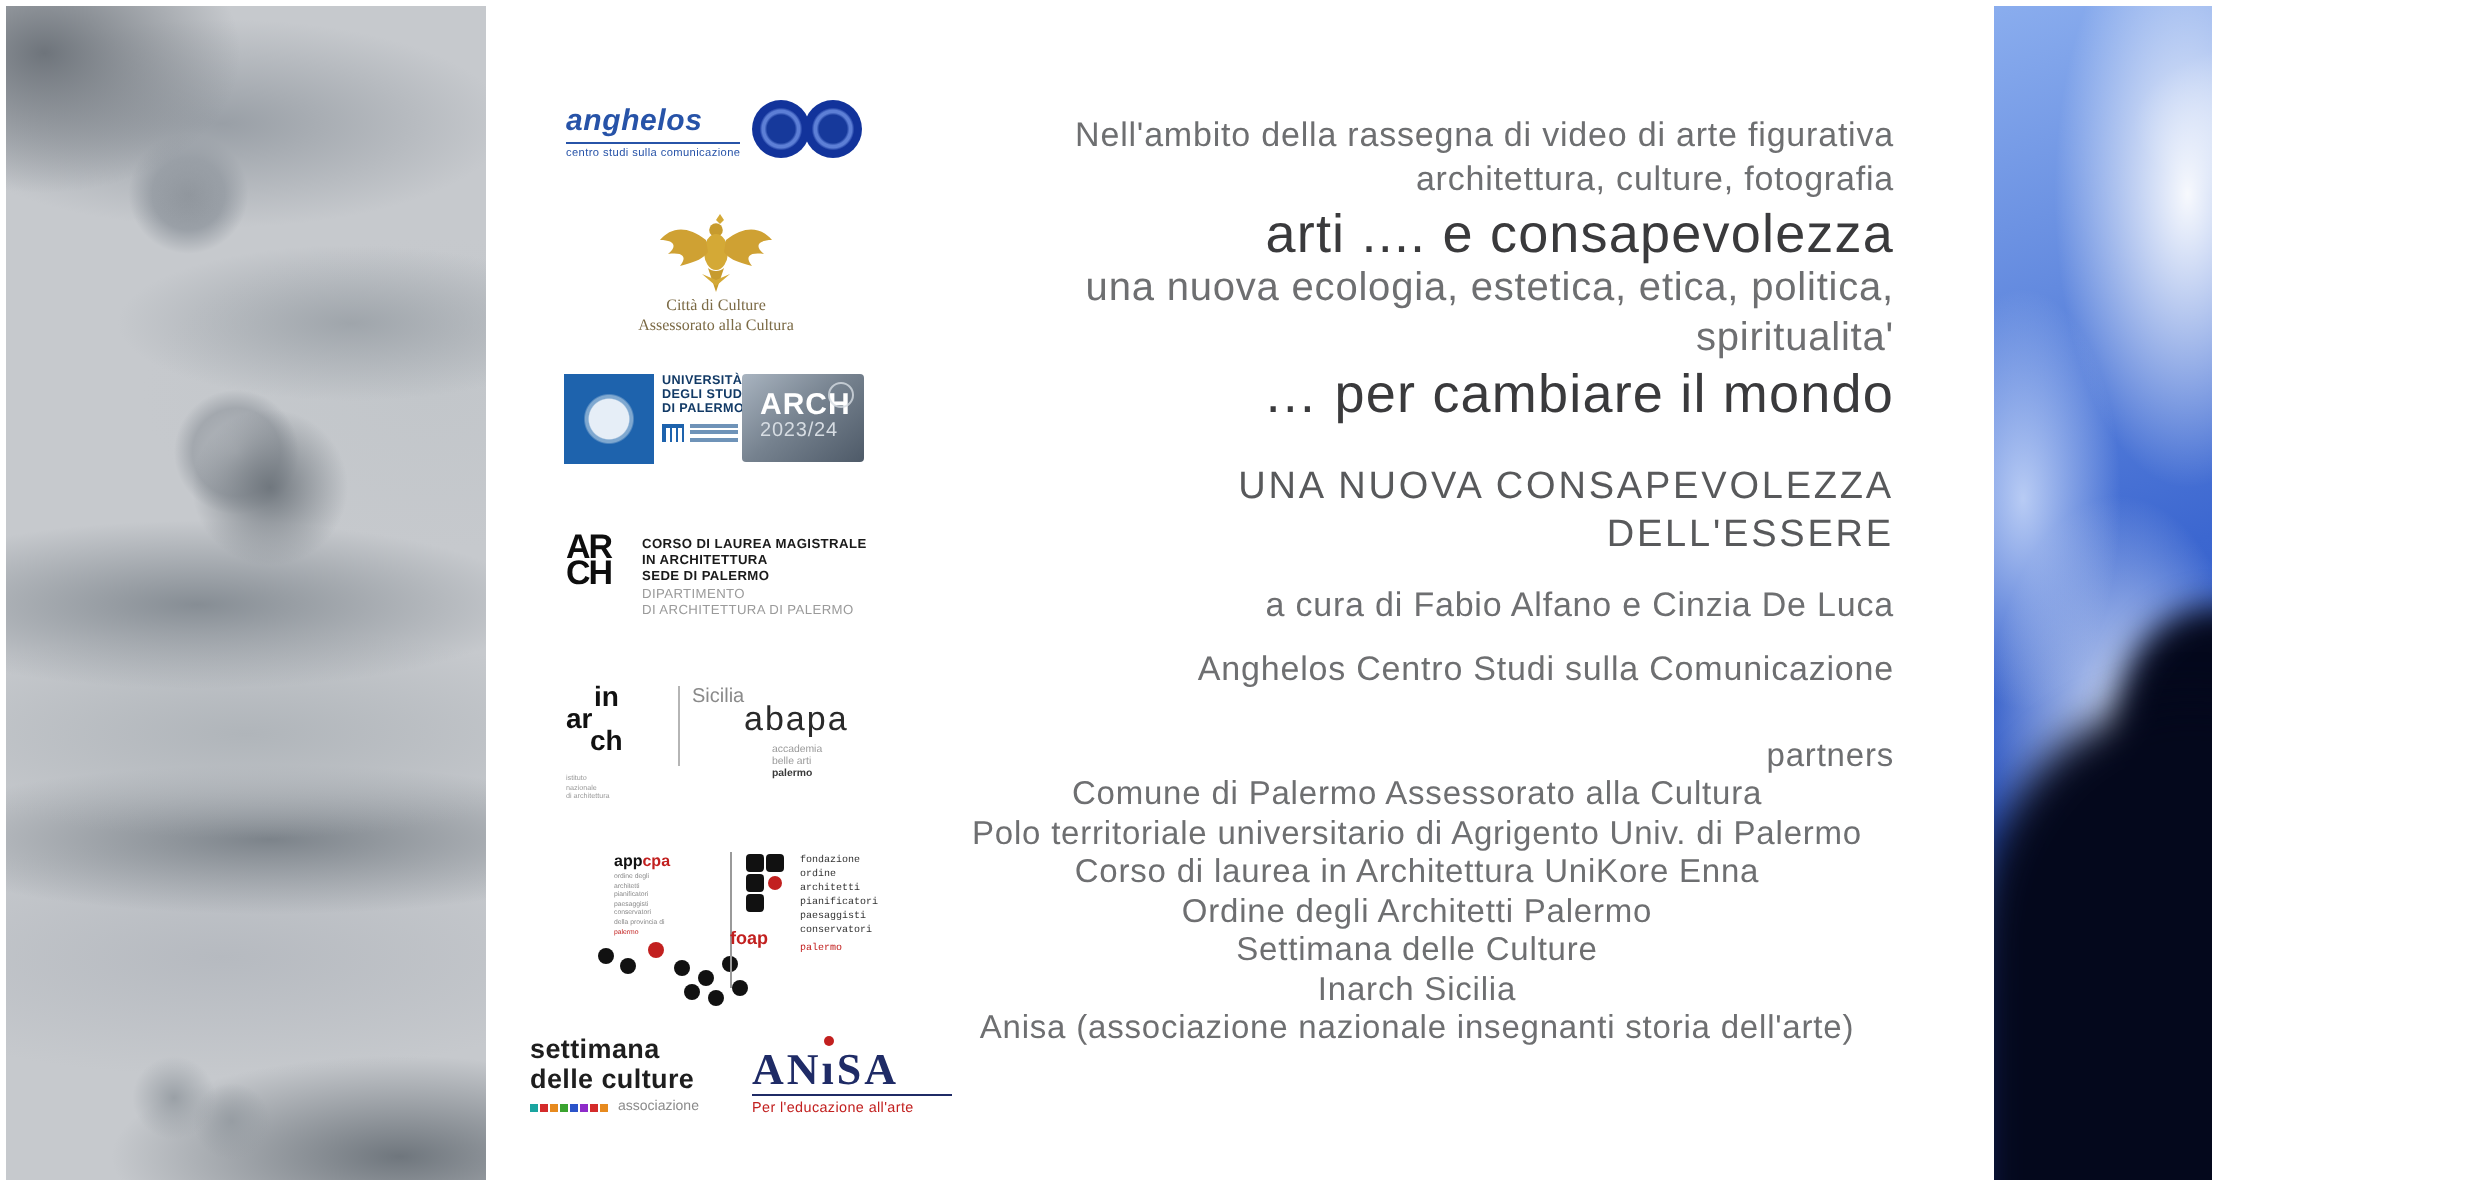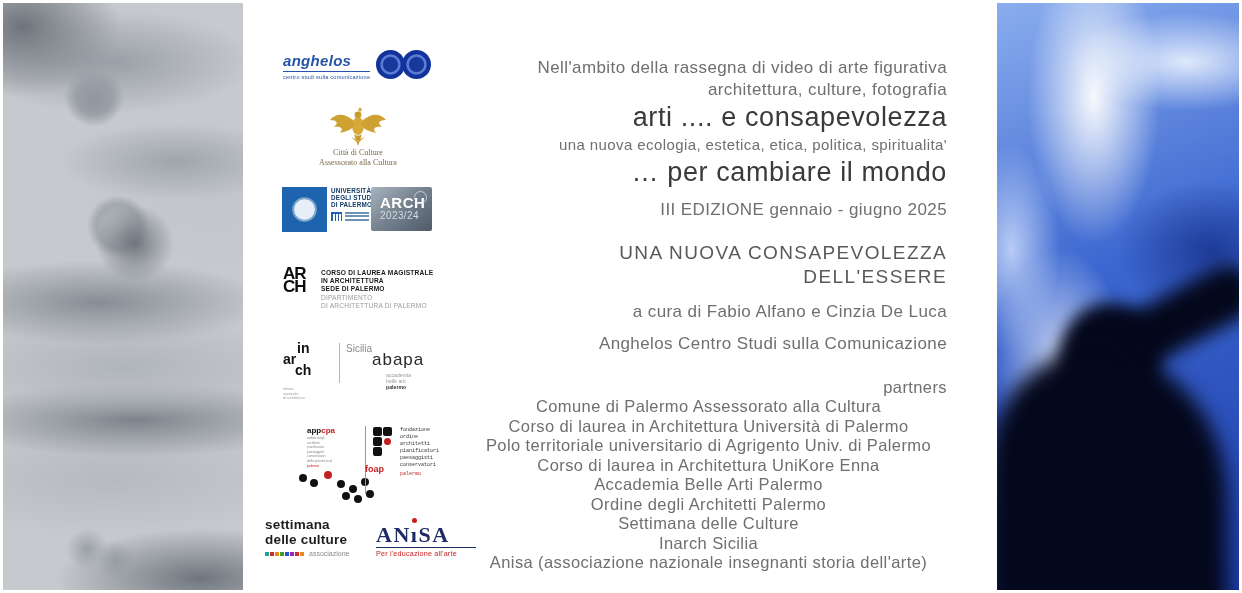--- a/index.html
+++ b/index.html
@@ -1,16 +1,16 @@
 <!DOCTYPE html>
 <html><head>
 <meta charset="utf-8">
 <style>
   html,body{margin:0;padding:0;background:#fff;}
-  #canvas{position:relative;width:1242px;height:593px;background:#fff;overflow:hidden;
+  #canvas{position:relative;width:1106px;height:593px;background:#fff;overflow:hidden;
           font-family:"Liberation Sans",sans-serif;}
 
   
   .photo{position:absolute;top:3px;height:587px;overflow:hidden;}
   #photo-left{left:3px;width:240px;background:
     radial-gradient(ellipse 140px 100px at 8% 4%, #6e747b 0%, rgba(110,116,123,0) 70%),
     radial-gradient(ellipse 220px 80px at 45% 10%, #999fa6 0%, rgba(153,159,166,0) 65%),
     radial-gradient(circle 40px at 38% 16%, #8d939a 0%, #9aa0a7 45%, rgba(154,160,167,0) 75%),
     radial-gradient(ellipse 180px 60px at 72% 27%, #9fa5ab 0%, rgba(159,165,171,0) 65%),
     radial-gradient(circle 52px at 55% 41%, #70777e 0%, rgba(112,119,126,0) 75%),
@@ -134,21 +134,21 @@
   .anisa-word{font-family:"Liberation Serif",serif;font-weight:bold;font-size:22px;color:#1f2b66;letter-spacing:1.5px;line-height:1;}
   .anisa-i{position:relative;}
   .anisa-dot{position:absolute;left:1px;top:-4px;width:5px;height:5px;border-radius:50%;background:#c2201f;}
   .anisa-rule{height:1px;background:#1f2b66;margin-top:1px;}
   .anisa-sub{font-size:7.2px;color:#c2201f;margin-top:1px;letter-spacing:.2px;}
 
   
   #main-text{position:absolute;left:470px;top:57px;width:477px;text-align:right;color:#6e6f71;}
   .t-intro{font-size:17px;line-height:22px;letter-spacing:.4px;}
   .t-title{font-size:27px;line-height:30px;color:#3a3a3c;letter-spacing:.6px;margin-top:1px;}
-  .t-sub{font-size:15px;line-height:25px;letter-spacing:.4px;margin-top:0;}
+  .t-sub{font-size:20px;line-height:25px;letter-spacing:.4px;margin-top:0;}
   .t-title2{font-size:27px;line-height:30px;color:#3a3a3c;letter-spacing:.6px;}
   .t-edition{font-size:17px;line-height:22px;margin-top:12px;letter-spacing:.4px;}
   .t-theme{font-size:19px;line-height:24px;margin-top:20px;letter-spacing:1.4px;color:#58595b;}
   .t-curators{font-size:17px;line-height:22px;margin-top:12px;letter-spacing:.4px;}
   .t-organizer{font-size:17px;line-height:22px;margin-top:10px;letter-spacing:.4px;}
   .t-partners-label{font-size:16.5px;line-height:20px;margin-top:22px;letter-spacing:.4px;}
   .partner-line{font-size:16.5px;line-height:19.5px;letter-spacing:.4px;text-align:center;}
 </style>
 </head>
 <body>
@@ -320,31 +320,28 @@
     <div class="anisa-rule"></div>
     <div class="anisa-sub">Per l'educazione all'arte</div>
   </div>
 
   <div id="main-text">
     <div class="t-intro">Nell'ambito della rassegna di video di arte figurativa</div>
     <div class="t-intro">architettura, culture, fotografia</div>
     <div class="t-title">arti .... e consapevolezza</div>
     <div class="t-sub">una nuova ecologia, estetica, etica, politica, spiritualita'</div>
     <div class="t-title2">… per cambiare il mondo</div>
-    <div class="t-edition">III EDIZIONE gennaio - giugno 2025</div>
     <div class="t-theme">UNA NUOVA CONSAPEVOLEZZA DELL'ESSERE</div>
     <div class="t-curators">a cura di Fabio Alfano e Cinzia De Luca</div>
     <div class="t-organizer">Anghelos Centro Studi sulla Comunicazione</div>
     <div class="t-partners-label">partners</div>
     <div>
         <div class="partner-line">Comune di Palermo Assessorato alla Cultura</div>
-        <div class="partner-line">Corso di laurea in Architettura Università di Palermo</div>
         <div class="partner-line">Polo territoriale universitario di Agrigento Univ. di Palermo</div>
         <div class="partner-line">Corso di laurea in Architettura UniKore Enna</div>
-        <div class="partner-line">Accademia Belle Arti Palermo</div>
         <div class="partner-line">Ordine degli Architetti Palermo</div>
         <div class="partner-line">Settimana delle Culture</div>
         <div class="partner-line">Inarch Sicilia</div>
         <div class="partner-line">Anisa (associazione nazionale insegnanti storia dell'arte)</div>
       </div>
   </div>
 
 </div>
 
 </body></html>

